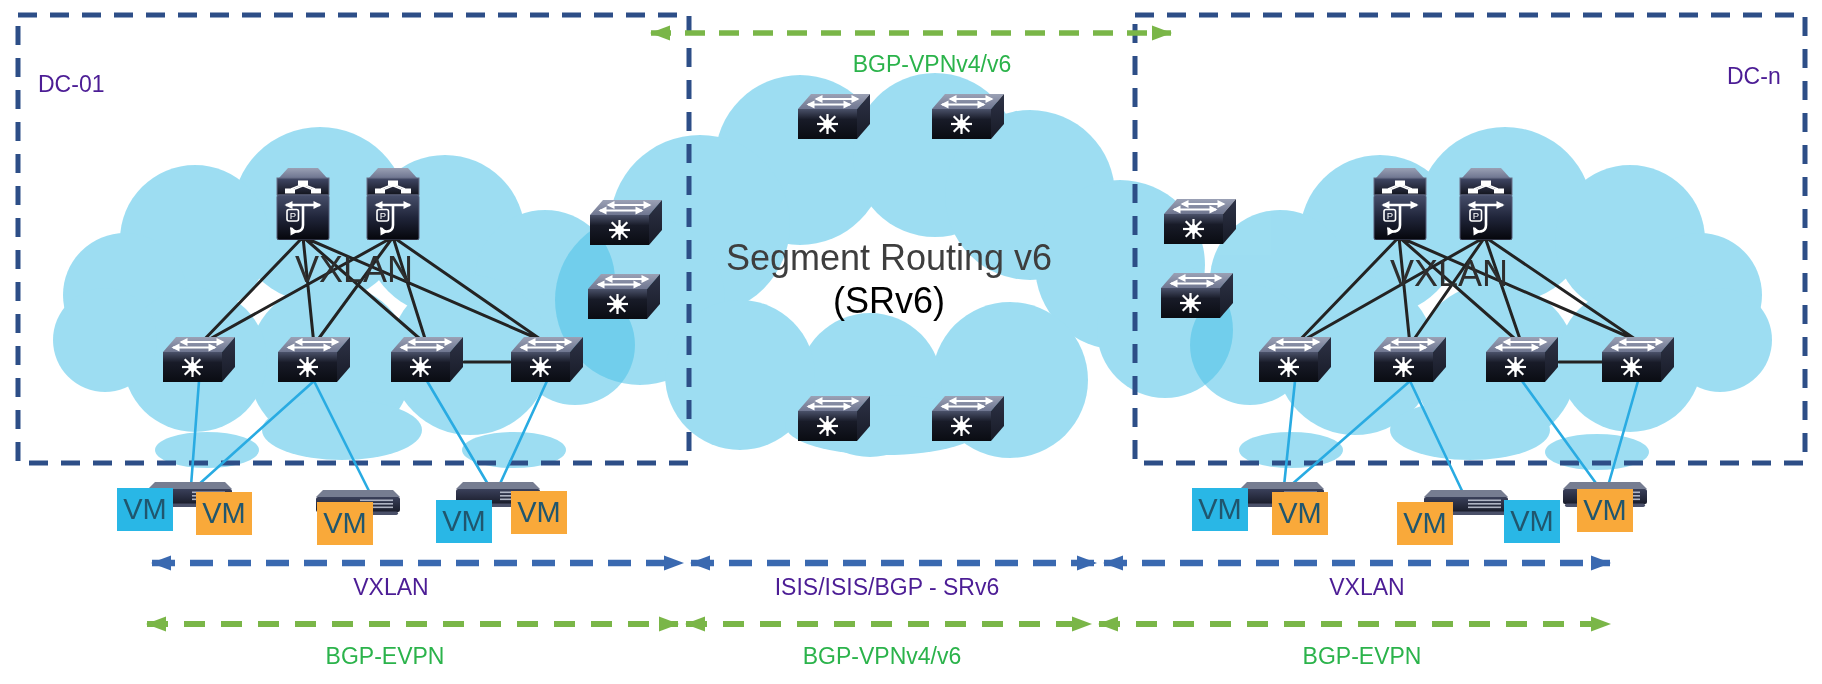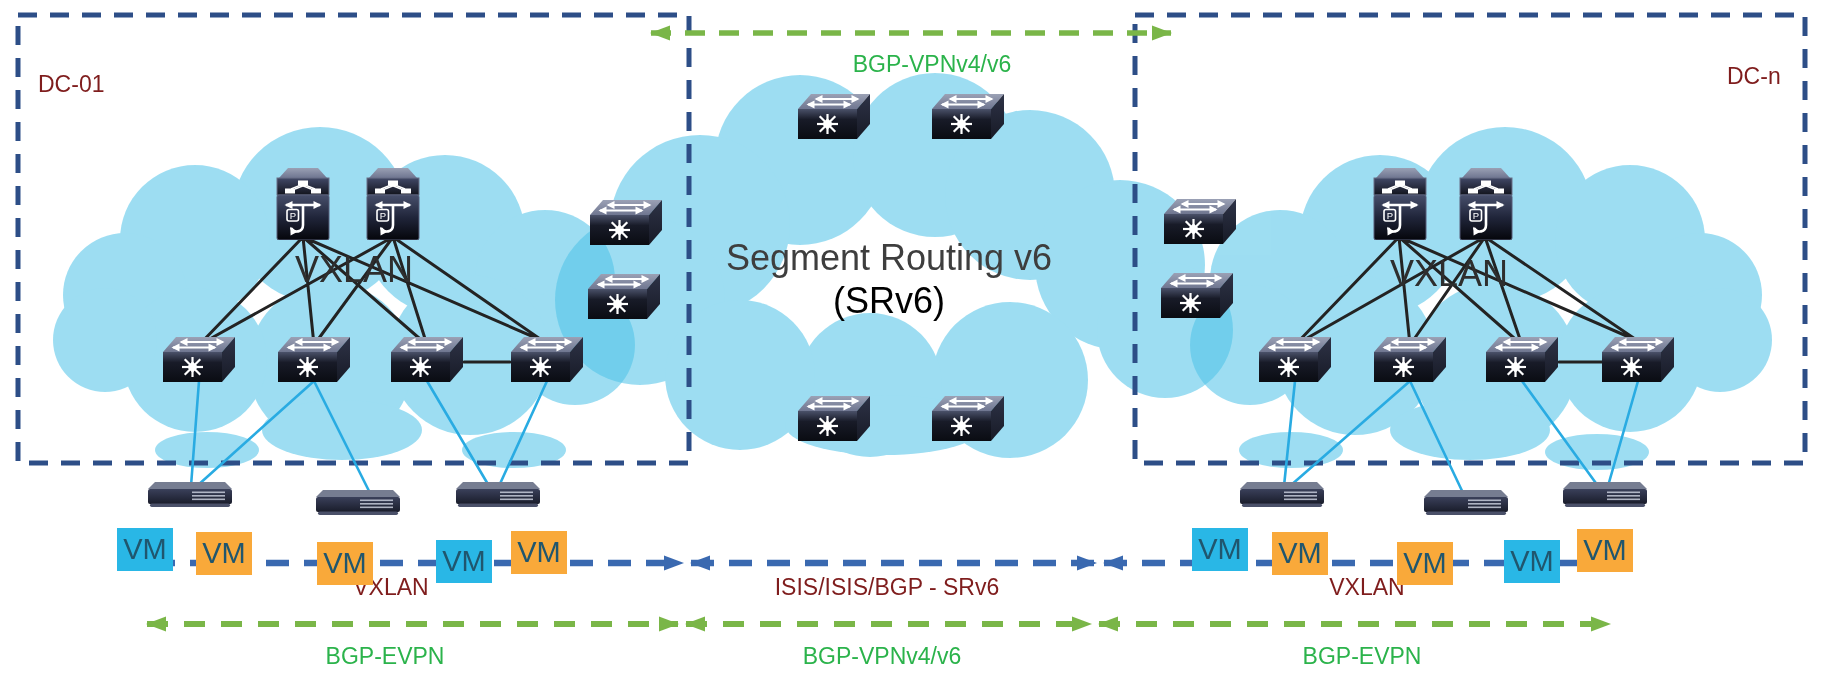--- a/index.html
+++ b/index.html
@@ -1,27 +1,27 @@
 <!DOCTYPE html>
 <html><head>
 <meta charset="utf-8">
 <style>
   html,body{margin:0;padding:0;background:#fff;}
   .canvas{position:relative;width:1822px;height:684px;background:#fff;overflow:hidden;
           font-family:"Liberation Sans",sans-serif;}
   .canvas svg.base{position:absolute;left:0;top:0;}
   .lbl{position:absolute;white-space:nowrap;line-height:1.1;}
   .ctr{transform:translateX(-50%);}
-  .c-blue{color:#7f1d1d;}
+  .c-blue{color:#4c1d95;}
   .c-green{color:#2bb34b;}
   .c-dark{color:#2e2e2e;}
   .f23{font-size:23px;}
   .f36{font-size:36px;}
   .vm{position:absolute;width:56px;height:43px;display:flex;align-items:center;justify-content:center;
-      font-size:29px;color:#20566e;margin-top:40px;}
+      font-size:29px;color:#20566e;}
   .vm.cyan{background:#29b7e6;}
   .vm.orange{background:#f9a93a;}
 </style>
 </head>
 <body>
 
 <div class="canvas">
 
 <svg class="base" width="1822" height="684" viewBox="0 0 1822 684" xmlns="http://www.w3.org/2000/svg">
   <defs>

